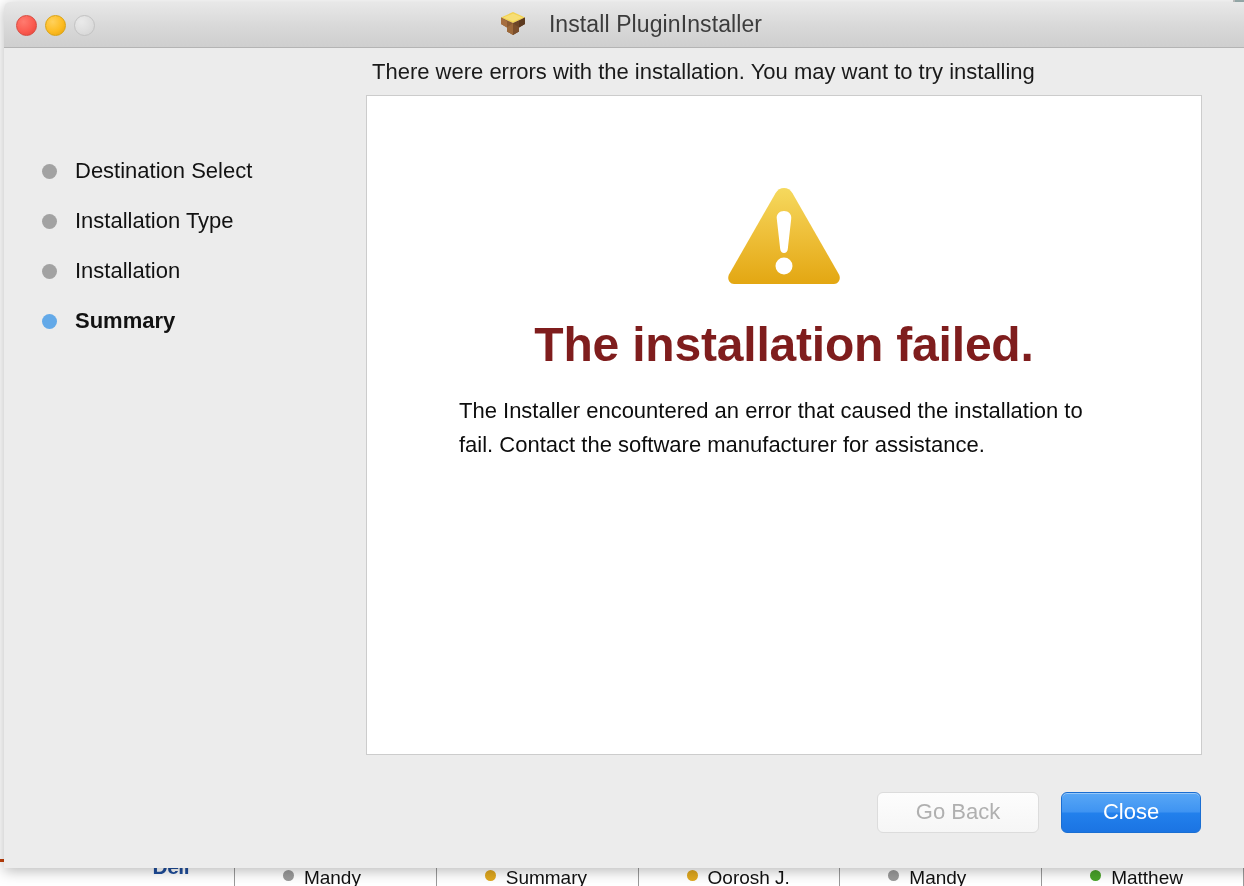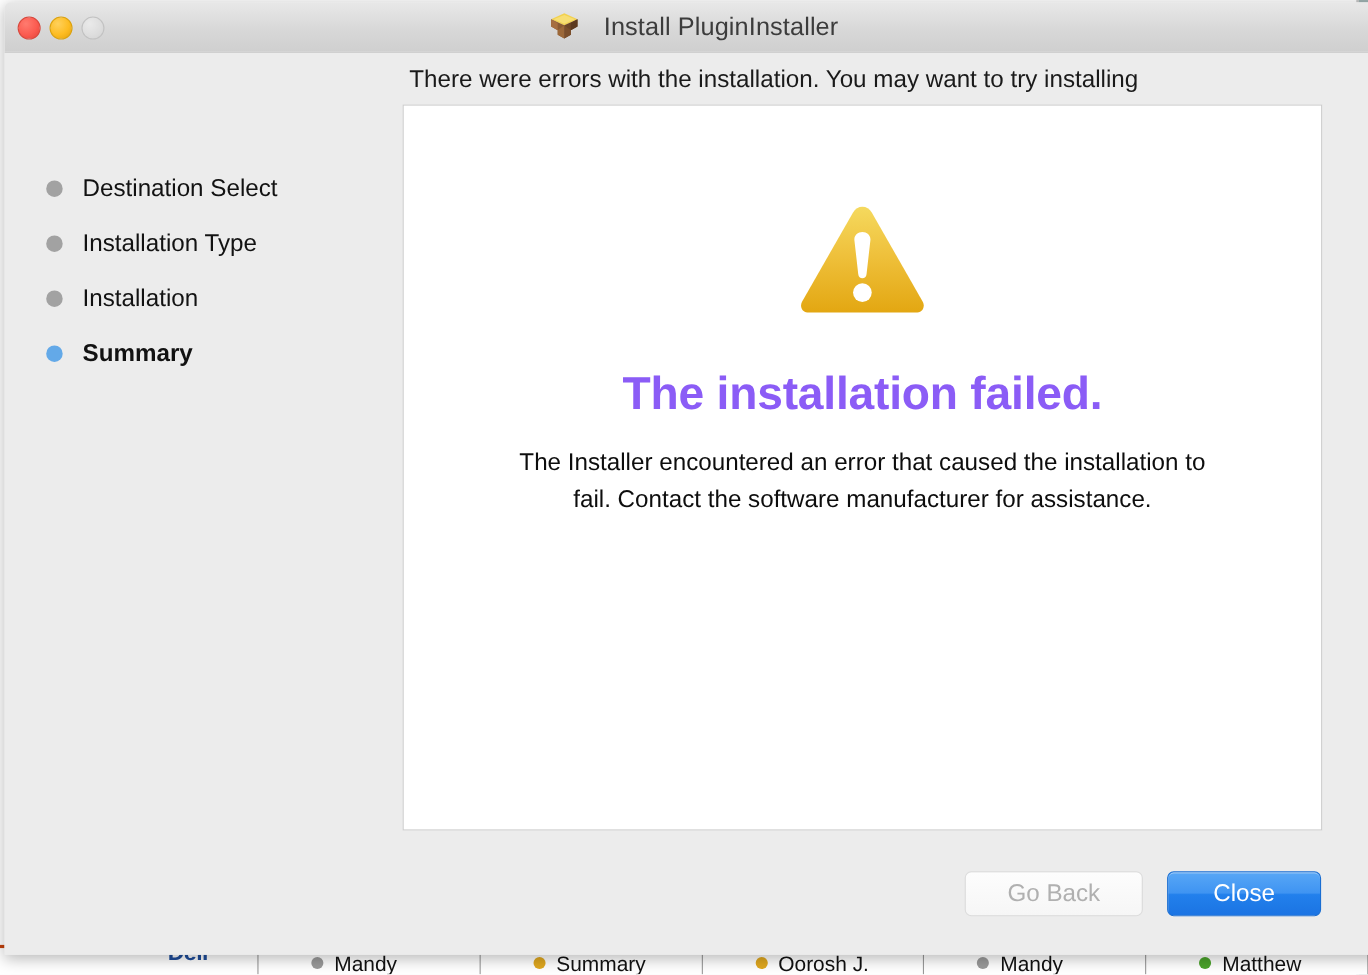--- a/index.html
+++ b/index.html
@@ -252,35 +252,35 @@
     overflow: hidden;
   }
   #warning-icon {
     margin-top: 79px;
     width: 136px;
     height: 120px;
     position: relative;
     flex: 0 0 auto;
   }
   #fail-heading {
-    margin-top: 40px;
-    font-size: 42px;
+    margin-top: 24px;
+    font-size: 48px;
     font-weight: bold;
-    color: #8b5cf6;
+    color: #7f1d1d;
     letter-spacing: -0.2px;
     line-height: 1.1;
     text-align: center;
   }
   #fail-body {
     margin-top: 22px;
     width: 650px;
     font-size: 22px;
     color: #0d0d0d;
     line-height: 34px;
-    text-align: center;
+    text-align: left;
   }
 
   
   #button-row {
     position: absolute;
     left: 362px;
     top: 660px;
     width: 836px;
     height: 114px;
     display: flex;

